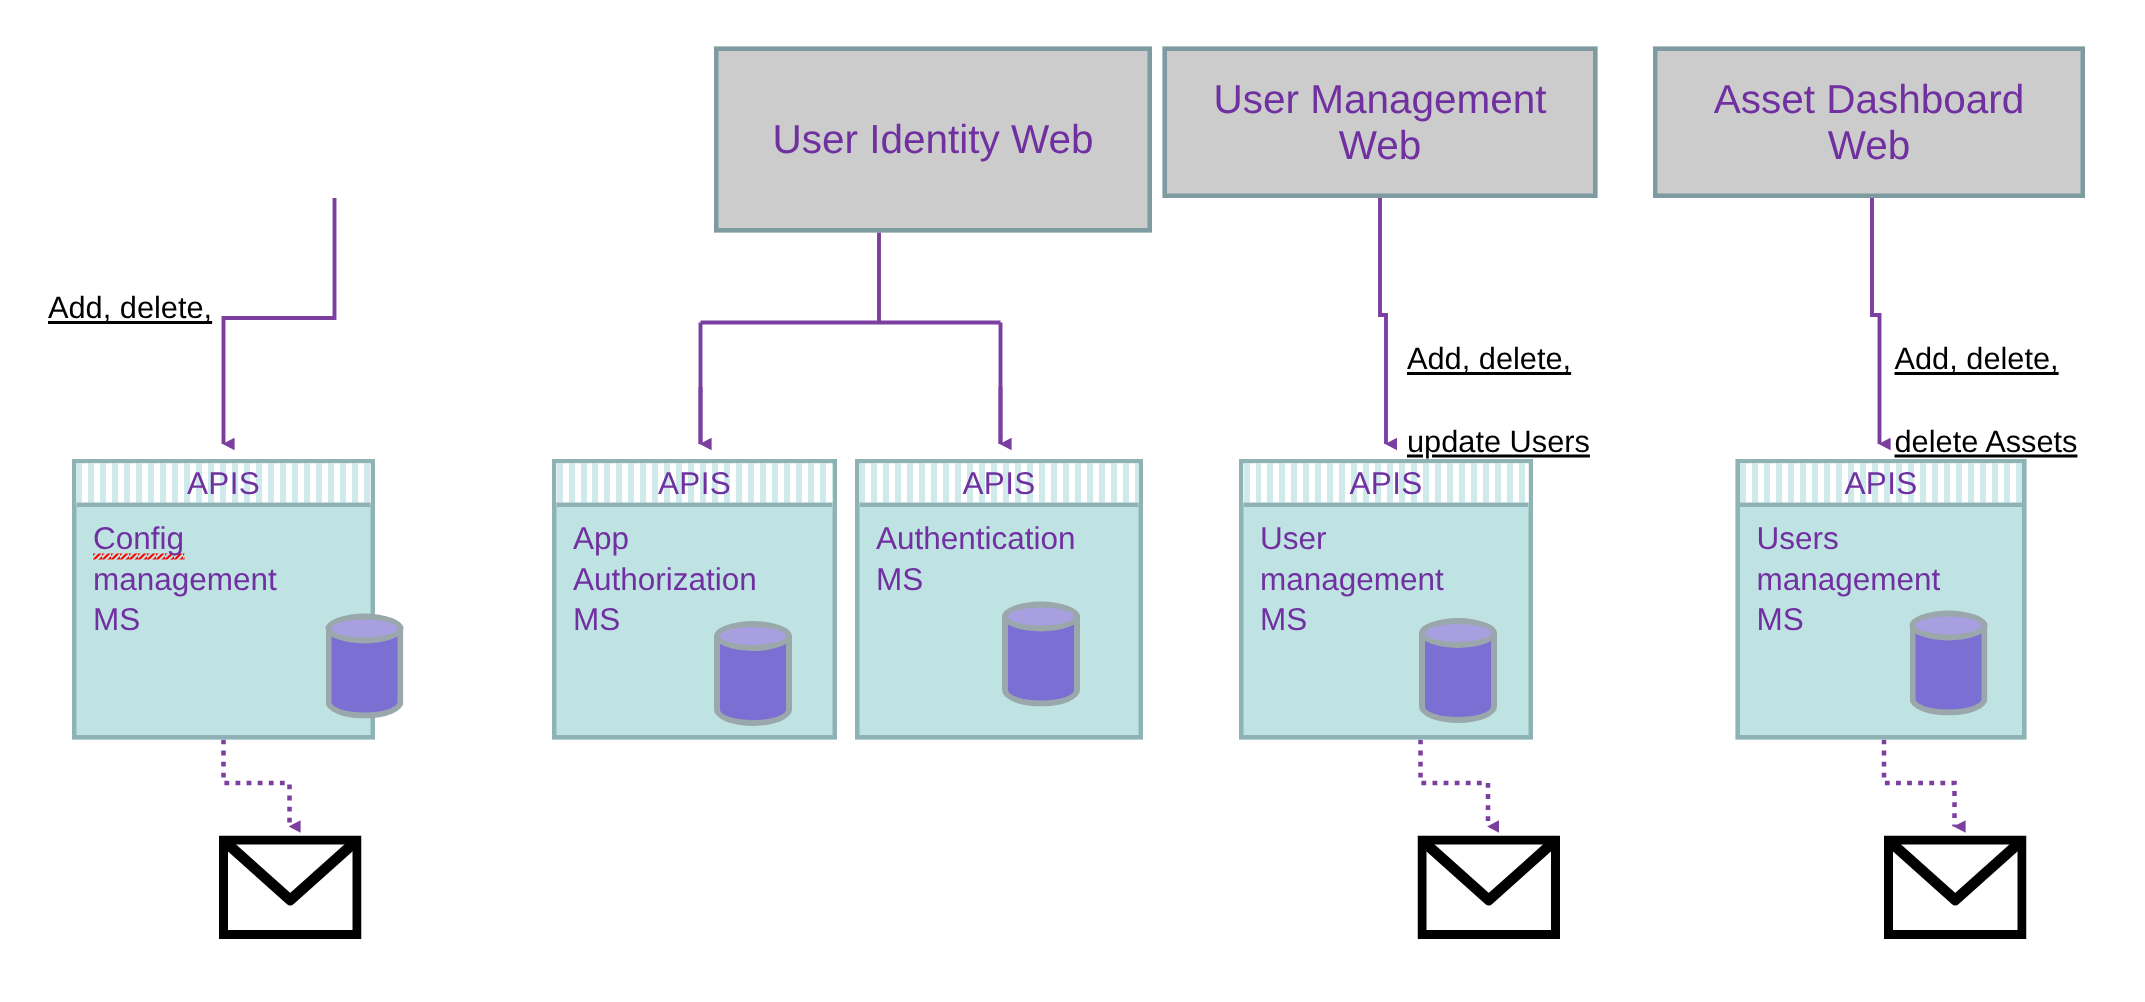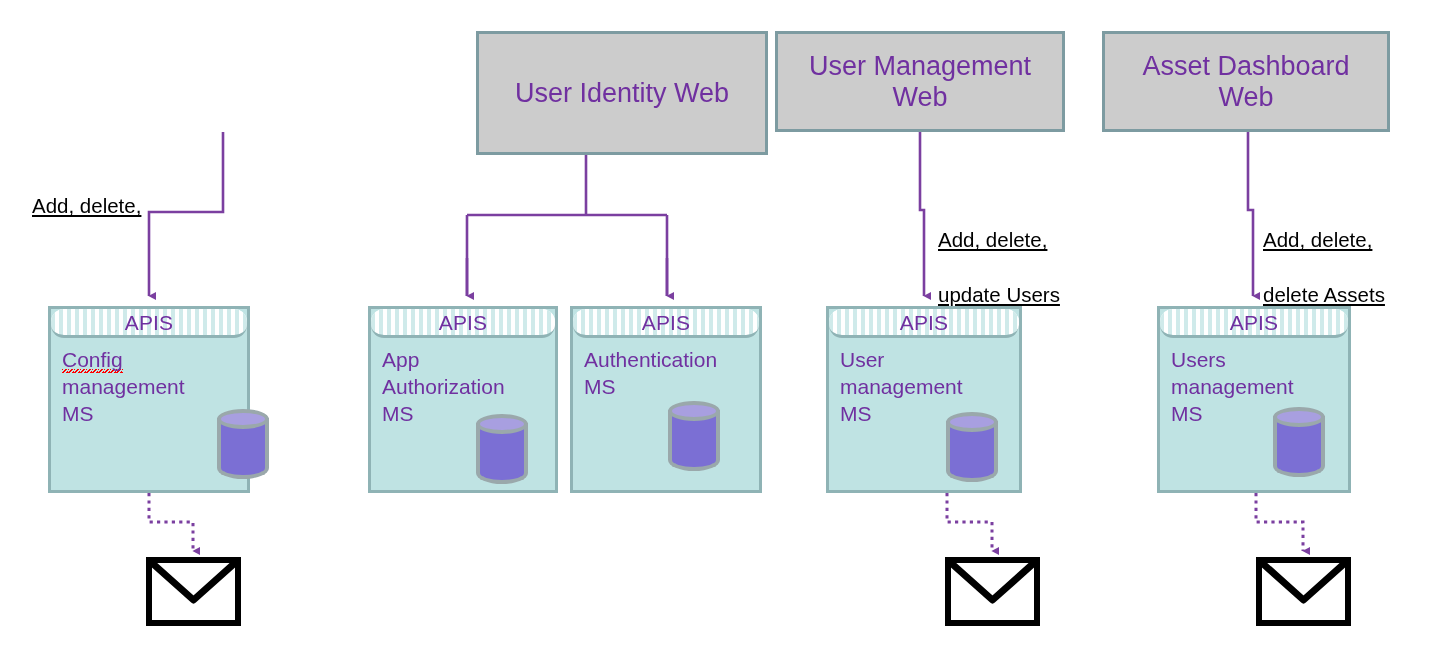--- a/index.html
+++ b/index.html
@@ -43,21 +43,21 @@
   }
   .apis{
     position:absolute;left:0;top:0;right:0;height:29px;
     box-sizing:border-box;
     border-bottom:3px solid #8fb3b5;
     background-color:#ffffff;
     background-image:repeating-linear-gradient(
       to right,
       #cfeaea 0px,#cfeaea 4px,
       #ffffff 4px,#ffffff 8px);
-    display:flex;align-items:center;justify-content:center;border-radius:13px;
+    display:flex;align-items:center;justify-content:center;
   }
   .apis span{
     color:#7030a0;font-size:21px;line-height:1;
     background:transparent;padding:0 2px;letter-spacing:.2px;
   }
   .mslabel{
     position:absolute;left:11px;top:38px;
     color:#7030a0;font-size:21px;line-height:1.28;
     white-space:pre-line;
   }

